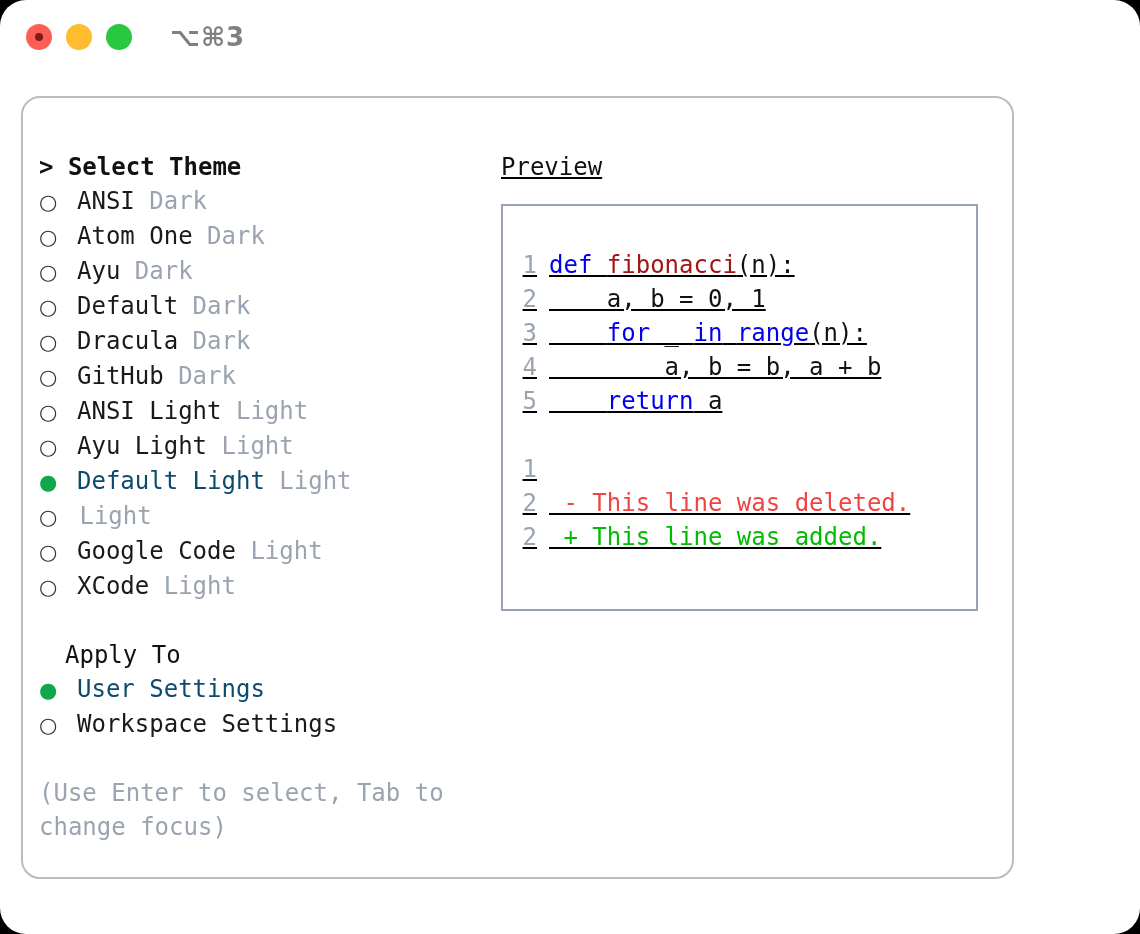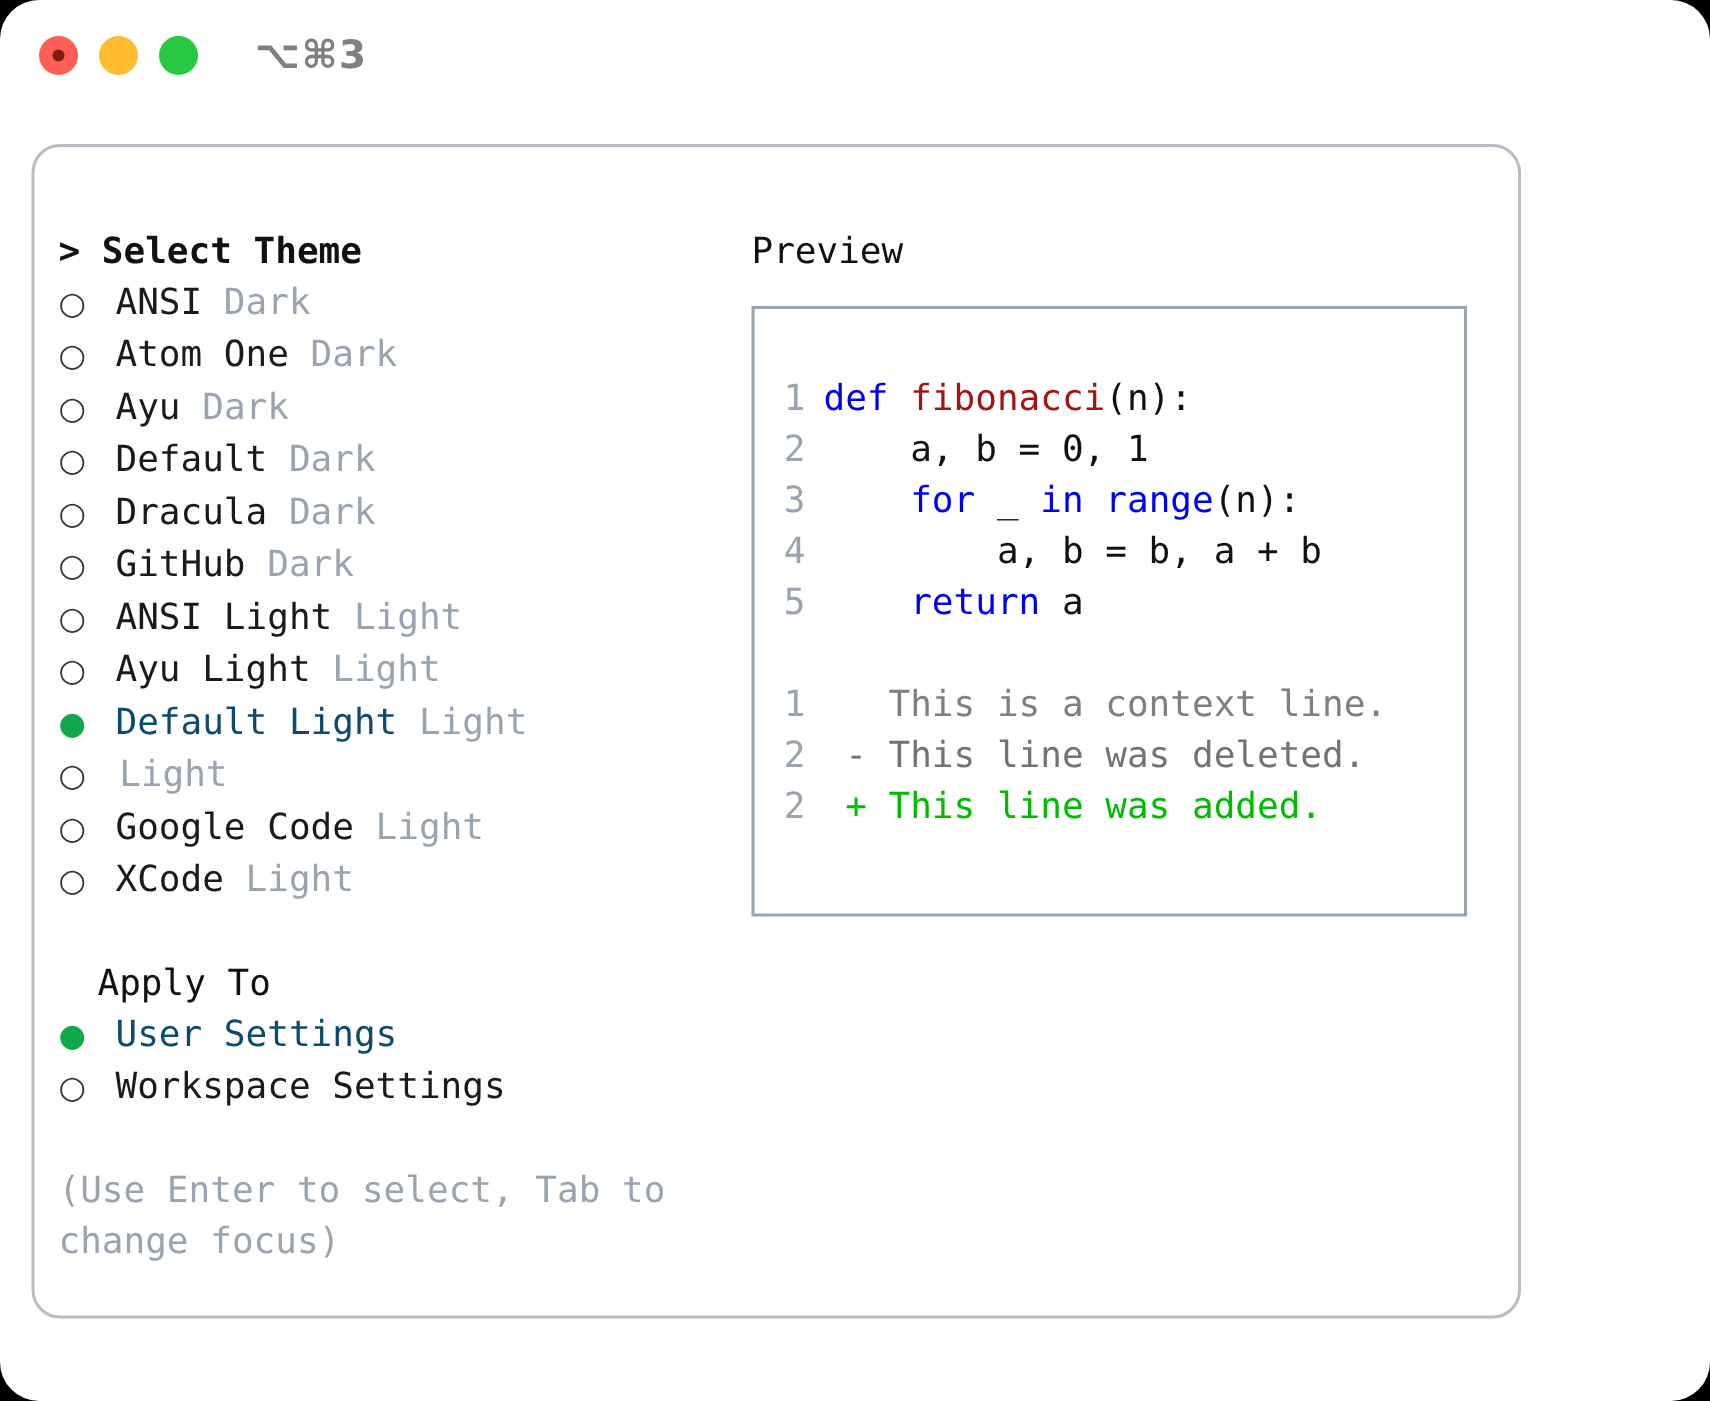--- a/index.html
+++ b/index.html
@@ -85,20 +85,21 @@
     position: absolute;
     left: 16px;
     top: 52px;
     width: 430px;
   }
   .right-col {
     position: absolute;
     left: 478px;
     top: 52px;
     width: 500px;
+    text-decoration: underline;
   }
 
   .heading {
     font-size: 24px;
     line-height: 34px;
     color: #111111;
     white-space: pre;
   }
   .heading.bold { font-weight: bold; }
 
@@ -173,21 +174,21 @@
     padding-right: 12px;
     box-sizing: border-box;
   }
   .code-text { color: #111111; text-align: right; }
   .tok-kw   { color: #0000ee; }
   .tok-fn   { color: #a31515; }
   .tok-plain{ color: #111111; }
 
   .diff-gap { height: 34px; }
   .diff-ctx { color: #7f7f7f; }
-  .diff-del { color: #737373; }
+  .diff-del { color: #ef4444; }
   .diff-add { color: #00bb00; }
 </style>
 </head>
 <body>
 
 <div class="window">
 
   <div class="titlebar">
     <div class="lights">
       <div class="light red"></div>
@@ -233,21 +234,21 @@
       <div class="preview-box">
         <div id="code-sample">
             <div class="code-line"><span class="lineno">1</span><span class="code-text"><span class="tok-kw">def </span><span class="tok-fn">fibonacci</span><span class="tok-plain">(n):</span></span></div>
             <div class="code-line"><span class="lineno">2</span><span class="code-text"><span class="tok-plain">    a, b = 0, 1</span></span></div>
             <div class="code-line"><span class="lineno">3</span><span class="code-text"><span class="tok-plain">    </span><span class="tok-kw">for</span><span class="tok-plain"> _ </span><span class="tok-kw">in</span><span class="tok-plain"> </span><span class="tok-kw">range</span><span class="tok-plain">(n):</span></span></div>
             <div class="code-line"><span class="lineno">4</span><span class="code-text"><span class="tok-plain">        a, b = b, a + b</span></span></div>
             <div class="code-line"><span class="lineno">5</span><span class="code-text"><span class="tok-plain">    </span><span class="tok-kw">return</span><span class="tok-plain"> a</span></span></div>
           </div>
         <div class="diff-gap"></div>
         <div id="diff-sample">
-            <div class="code-line"><span class="lineno">1</span><span class="diff-ctx">   This is a context line.</span></div>
+            <div class="code-line"><span class="lineno">1</span></div>
             <div class="code-line"><span class="lineno">2</span><span class="diff-del"> - This line was deleted.</span></div>
             <div class="code-line"><span class="lineno">2</span><span class="diff-add"> + This line was added.</span></div>
           </div>
       </div>
     </div>
 
   </div>
 </div>
 
 </body></html>

